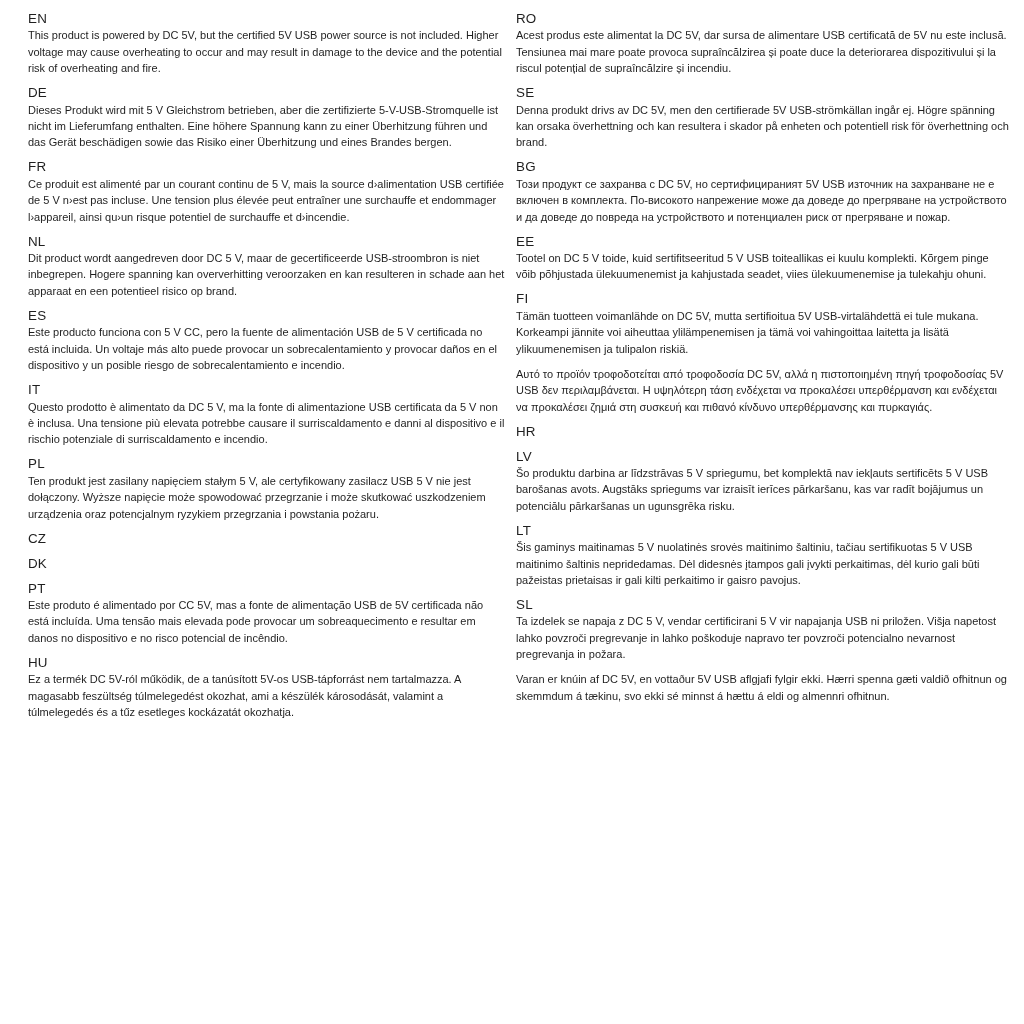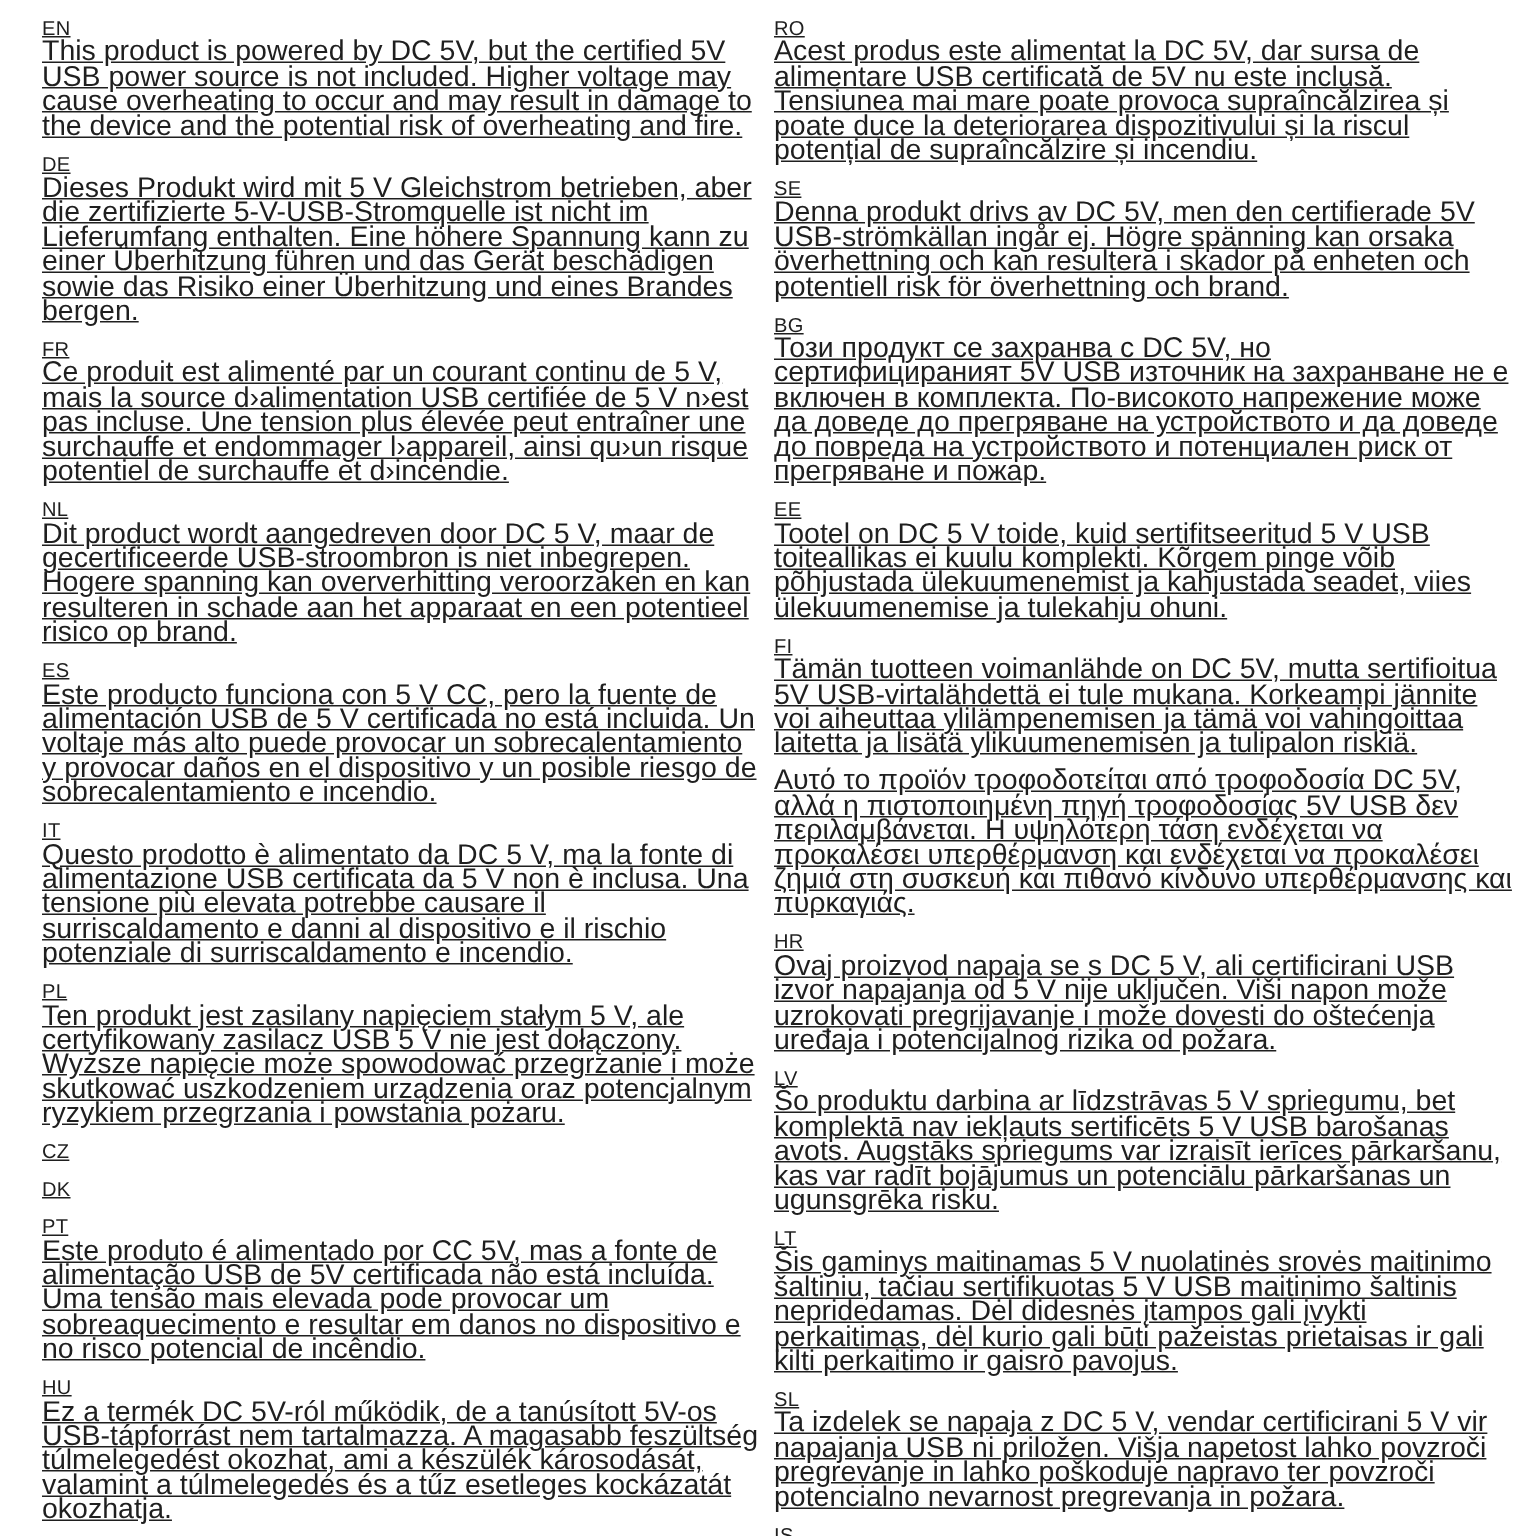--- a/index.html
+++ b/index.html
@@ -16,39 +16,38 @@
     -webkit-font-smoothing: antialiased;
   }
   .page {
     box-sizing: border-box;
     width: 1024px;
     height: 1024px;
     padding: 11px 14px 10px 28px;
     display: flex;
     gap: 10px;
     overflow: hidden;
-    text-decoration: underline;
   }
   .col {
     box-sizing: border-box;
   }
   .col-left { width: 478px; flex: 0 0 478px; }
   .col-right { flex: 1 1 auto; }
   .block {
     margin: 0 0 8.6px 0;
   }
   .code {
     font-size: 13.4px;
     line-height: 16.4px;
     font-weight: 400;
     letter-spacing: 0.2px;
   }
   .text {
     margin: 0;
-    font-size: 19px;
+    font-size: 11px;
     line-height: 16.4px;
     font-weight: 400;
     text-align: left;
   }
 </style>
 </head>
 <body>
 
 <div class="page">
 
@@ -136,39 +135,37 @@
       <div class="code">FI</div>
       <p class="text">Tämän tuotteen voimanlähde on DC 5V, mutta sertifioitua 5V USB-virtalähdettä ei tule mukana. Korkeampi jännite voi aiheuttaa ylilämpenemisen ja tämä voi vahingoittaa laitetta ja lisätä ylikuumenemisen ja tulipalon riskiä.</p>
     </section>
 
     <section class="block">
       <p class="text">Αυτό το προϊόν τροφοδοτείται από τροφοδοσία DC 5V, αλλά η πιστοποιημένη πηγή τροφοδοσίας 5V USB δεν περιλαμβάνεται. Η υψηλότερη τάση ενδέχεται να προκαλέσει υπερθέρμανση και ενδέχεται να προκαλέσει ζημιά στη συσκευή και πιθανό κίνδυνο υπερθέρμανσης και πυρκαγιάς.</p>
     </section>
 
     <section class="block">
       <div class="code">HR</div>
-      <p class="text">Ovaj proizvod napaja se s DC 5 V, ali certificirani USB izvor napajanja od 5 V nije uključen. Viši napon može uzrokovati pregrijavanje i može dovesti do oštećenja uređaja i potencijalnog rizika od požara.</p>
     </section>
 
     <section class="block">
       <div class="code">LV</div>
       <p class="text">Šo produktu darbina ar līdzstrāvas 5 V spriegumu, bet komplektā nav iekļauts sertificēts 5 V USB barošanas avots. Augstāks spriegums var izraisīt ierīces pārkaršanu, kas var radīt bojājumus un potenciālu pārkaršanas un ugunsgrēka risku.</p>
     </section>
 
     <section class="block">
       <div class="code">LT</div>
       <p class="text">Šis gaminys maitinamas 5 V nuolatinės srovės maitinimo šaltiniu, tačiau sertifikuotas 5 V USB maitinimo šaltinis nepridedamas. Dėl didesnės įtampos gali įvykti perkaitimas, dėl kurio gali būti pažeistas prietaisas ir gali kilti perkaitimo ir gaisro pavojus.</p>
     </section>
 
 
     <section class="block">
       <div class="code">SL</div>
       <p class="text">Ta izdelek se napaja z DC 5 V, vendar certificirani 5 V vir napajanja USB ni priložen. Višja napetost lahko povzroči pregrevanje in lahko poškoduje napravo ter povzroči potencialno nevarnost pregrevanja in požara.</p>
     </section>
 
     <section class="block">
-      <div class="code">IS</div>
       <p class="text">Varan er knúin af DC 5V, en vottaður 5V USB aflgjafi fylgir ekki. Hærri spenna gæti valdið ofhitnun og skemmdum á tækinu, svo ekki sé minnst á hættu á eldi og almennri ofhitnun.</p>
     </section>
 
   </div>
 
 </div>
 
 </body></html>

